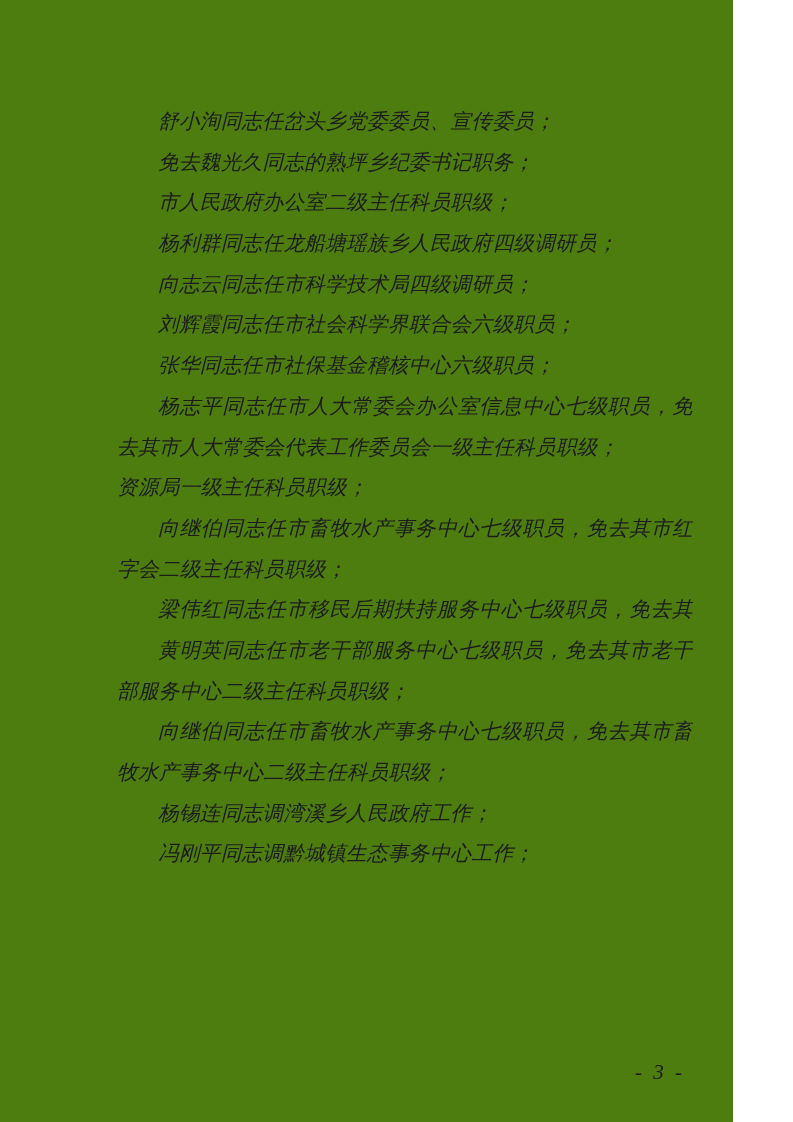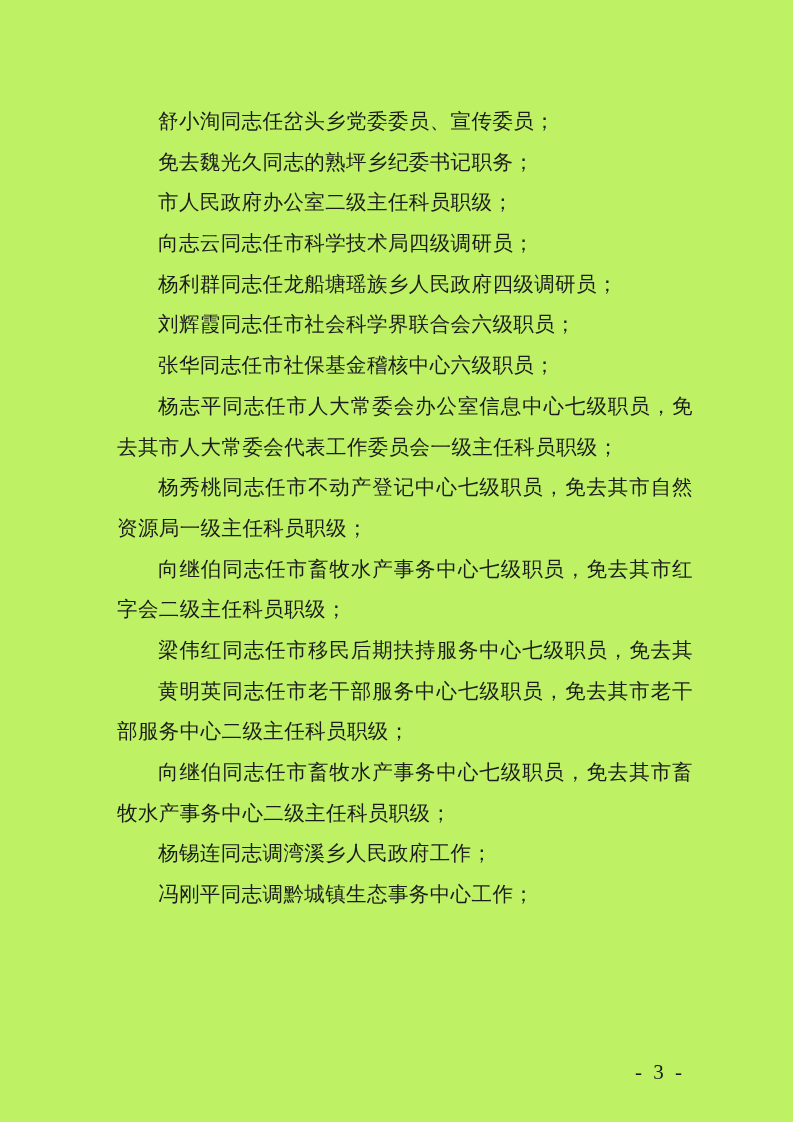--- a/index.html
+++ b/index.html
@@ -2,26 +2,27 @@
 <html><head>
 <meta charset="utf-8">
 <style>
   html, body {
     margin: 0;
     padding: 0;
     background: #ffffff;
   }
   .page {
     position: relative;
-    width: 793px;
+    width: 733px;
     height: 1122px;
-    background: #bef264;
+    background: #4d7c0f;
     overflow: hidden;
     font-family: "Liberation Serif", "DejaVu Serif", serif;
     color: #1c1c1c;
+    font-style: italic;
   }
   .body-text {
     position: absolute;
     left: 117px;
     top: 101px;
     width: 576px;
     font-size: 20.5px;
     line-height: 40.7px;
     letter-spacing: 0.4px;
   }
@@ -50,27 +51,26 @@
   }
 </style>
 </head>
 <body>
 
 <div class="page">
   <div class="body-text">
       <div class="line indent">舒小洵同志任岔头乡党委委员、宣传委员；</div>
       <div class="line indent">免去魏光久同志的熟坪乡纪委书记职务；</div>
       <div class="line indent">市人民政府办公室二级主任科员职级；</div>
+      <div class="line indent">杨利群同志任龙船塘瑶族乡人民政府四级调研员；</div>
       <div class="line indent">向志云同志任市科学技术局四级调研员；</div>
-      <div class="line indent">杨利群同志任龙船塘瑶族乡人民政府四级调研员；</div>
       <div class="line indent">刘辉霞同志任市社会科学界联合会六级职员；</div>
       <div class="line indent">张华同志任市社保基金稽核中心六级职员；</div>
       <div class="line indent j">杨志平同志任市人大常委会办公室信息中心七级职员，免</div>
       <div class="line">去其市人大常委会代表工作委员会一级主任科员职级；</div>
-      <div class="line indent j">杨秀桃同志任市不动产登记中心七级职员，免去其市自然</div>
       <div class="line">资源局一级主任科员职级；</div>
       <div class="line indent j">向继伯同志任市畜牧水产事务中心七级职员，免去其市红十</div>
       <div class="line">字会二级主任科员职级；</div>
       <div class="line indent j">梁伟红同志任市移民后期扶持服务中心七级职员，免去其</div>
       <div class="line indent j">黄明英同志任市老干部服务中心七级职员，免去其市老干</div>
       <div class="line">部服务中心二级主任科员职级；</div>
       <div class="line indent j">向继伯同志任市畜牧水产事务中心七级职员，免去其市畜</div>
       <div class="line">牧水产事务中心二级主任科员职级；</div>
       <div class="line indent">杨锡连同志调湾溪乡人民政府工作；</div>
       <div class="line indent">冯刚平同志调黔城镇生态事务中心工作；</div>

